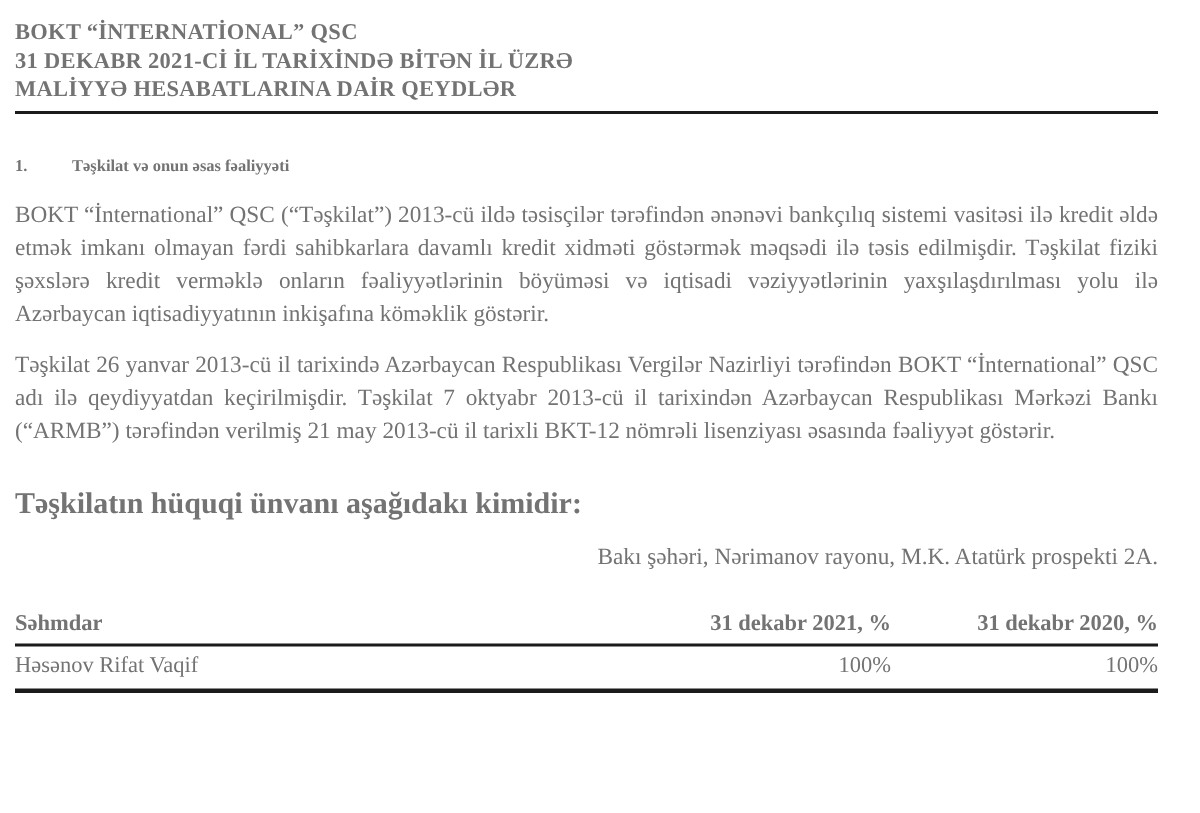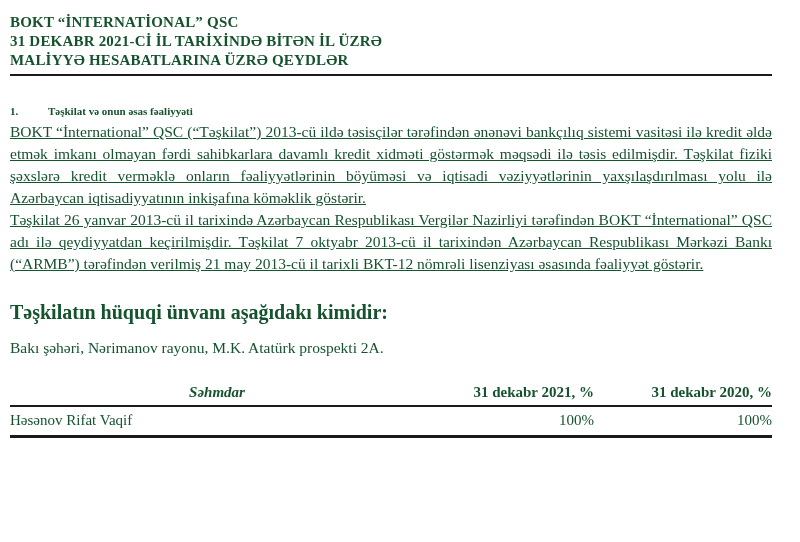--- a/index.html
+++ b/index.html
@@ -2,21 +2,21 @@
 <html><head>
 <meta charset="utf-8">
 <style>
   * { box-sizing: border-box; margin: 0; padding: 0; }
   html, body { background: #ffffff; }
   .page {
     position: relative;
     width: 800px;
     height: 542px;
     background: #ffffff;
-    color: #14532d;
+    color: #737373;
     font-family: "Liberation Serif", serif;
     padding: 13px 28px 0 10px;
     overflow: hidden;
   }
   .doc-header {
     font-weight: bold;
     font-size: 15px;
     line-height: 19px;
     letter-spacing: 0.2px;
   }
@@ -33,50 +33,50 @@
   }
   .section-number {
     display: inline-block;
     width: 38px;
   }
   .body-text {
     font-size: 15.5px;
     line-height: 22px;
   }
   p.para {
+    margin-top: 12px;
     text-align: justify;
-    text-decoration: underline;
   }
   .subheading {
     font-weight: bold;
     margin-top: 26px;
     font-size: 20px;
     line-height: 22px;
   }
   .plain-line {
     margin-top: 14px;
     font-size: 15.5px;
     line-height: 22px;
+    text-align: right;
   }
   table.shareholders {
     width: 100%;
     border-collapse: collapse;
     margin-top: 22px;
     font-size: 15px;
   }
   table.shareholders th {
     font-weight: bold;
     text-align: right;
     border-bottom: 2px solid #1b1b1b;
     padding: 3px 0 4px;
     white-space: nowrap;
   }
   table.shareholders th.col-name {
-    text-align: center;
-    font-style: italic;
+    text-align: left;
   }
   table.shareholders td {
     text-align: right;
     border-bottom: 3px solid #1b1b1b;
     padding: 5px 0 6px;
     white-space: nowrap;
   }
   table.shareholders td.col-name {
     text-align: left;
   }
@@ -84,21 +84,21 @@
   .col-2020 { width: 178px; }
 </style>
 </head>
 <body>
 
 <div class="page">
 
   <div class="doc-header">
     <div>BOKT “İNTERNATİONAL” QSC</div>
     <div>31 DEKABR 2021-Cİ İL TARİXİNDƏ BİTƏN İL ÜZRƏ</div>
-    <div>MALİYYƏ HESABATLARINA ÜZRƏ QEYDLƏR</div>
+    <div>MALİYYƏ HESABATLARINA DAİR QEYDLƏR</div>
   </div>
   <hr class="header-rule">
 
   <div class="section-heading">
     <span class="section-number">1.</span><span>Təşkilat və onun əsas fəaliyyəti</span>
   </div>
 
   <div class="body-text">
     <p class="para">BOKT “İnternational” QSC (“Təşkilat”) 2013-cü ildə təsisçilər tərəfindən ənənəvi bankçılıq sistemi vasitəsi ilə kredit əldə etmək imkanı olmayan fərdi sahibkarlara davamlı kredit xidməti göstərmək məqsədi ilə təsis edilmişdir. Təşkilat fiziki şəxslərə kredit verməklə onların fəaliyyətlərinin böyüməsi və iqtisadi vəziyyətlərinin yaxşılaşdırılması yolu ilə Azərbaycan iqtisadiyyatının inkişafına köməklik göstərir.</p>
     <p class="para">Təşkilat 26 yanvar 2013-cü il tarixində Azərbaycan Respublikası Vergilər Nazirliyi tərəfindən BOKT “İnternational” QSC adı ilə qeydiyyatdan keçirilmişdir. Təşkilat 7 oktyabr 2013-cü il tarixindən Azərbaycan Respublikası Mərkəzi Bankı (“ARMB”) tərəfindən verilmiş 21 may 2013-cü il tarixli BKT-12 nömrəli lisenziyası əsasında fəaliyyət göstərir.</p>

